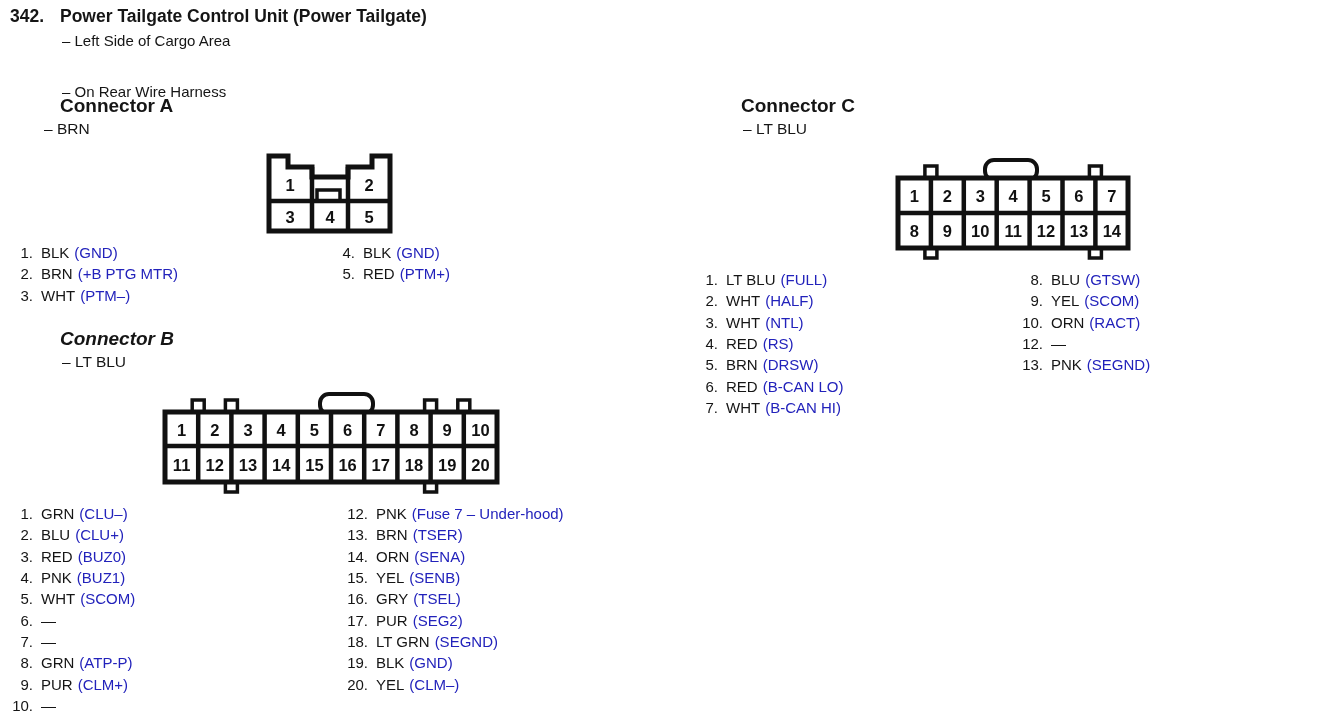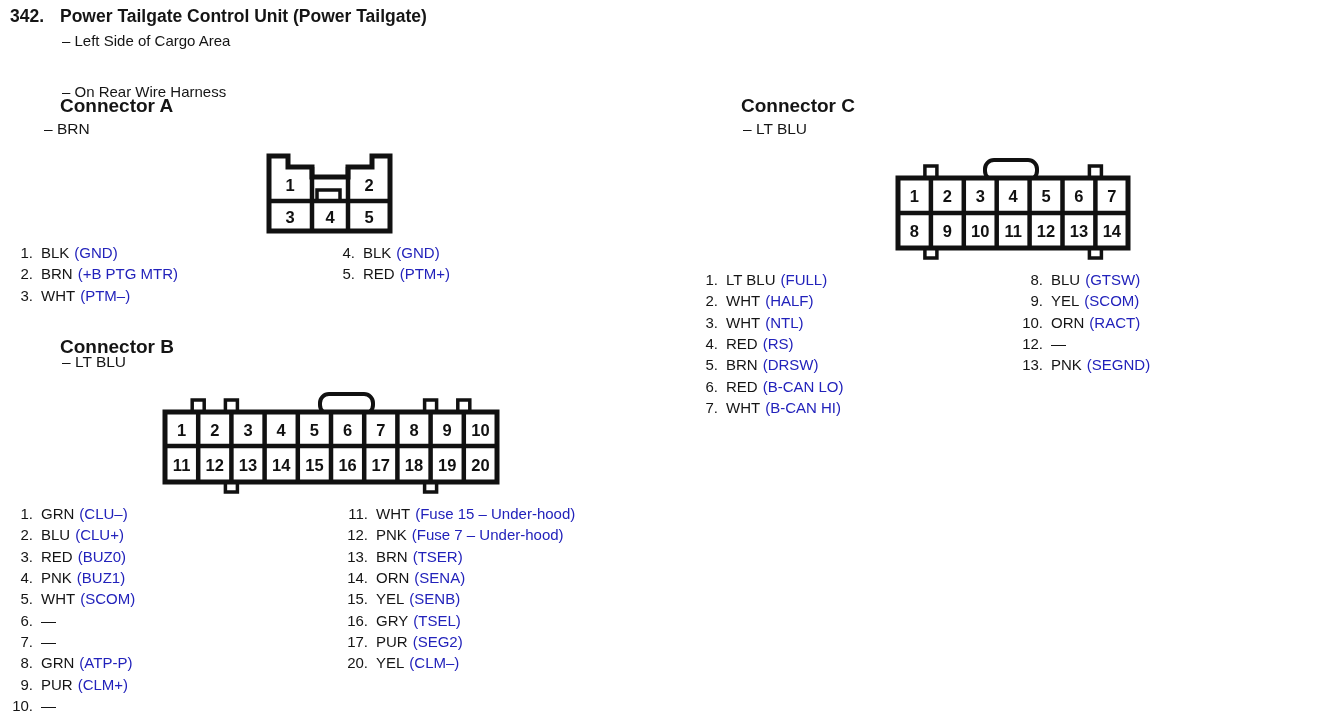--- a/index.html
+++ b/index.html
@@ -54,21 +54,21 @@
 
       <div class="pin-row"><span class="pin-num">3.</span><span class="wire">WHT</span><span class="signal">(PTM–)</span></div>
     </div>
   <div class="pin-list" style="left:330px;top:242px;--numw:25px;">
 
       <div class="pin-row"><span class="pin-num">4.</span><span class="wire">BLK</span><span class="signal">(GND)</span></div>
 
       <div class="pin-row"><span class="pin-num">5.</span><span class="wire">RED</span><span class="signal">(PTM+)</span></div>
     </div>
 
-  <div class="abs conn-heading" style="left:60px;top:336px;">Connector B</div>
+  <div class="abs conn-heading" style="left:60px;top:328px;font-style:italic;">Connector B</div>
   <div class="abs conn-note" style="left:62px;top:353px;">– LT BLU</div>
 
   <svg class="abs" style="left:158px;top:386px;" width="346" height="112" viewBox="0 0 346 112">
     <rect x="162" y="8" width="53" height="20" rx="9" fill="#fff" stroke="#111" stroke-width="4"></rect>
     <g fill="#fff" stroke="#111" stroke-width="3.5">
       <rect x="34.2" y="14" width="12" height="13"></rect>
       <rect x="67.4" y="14" width="12" height="13"></rect>
       <rect x="266.6" y="14" width="12" height="13"></rect>
       <rect x="299.8" y="14" width="12" height="13"></rect>
       <rect x="67.4" y="94" width="12" height="12"></rect>
@@ -115,35 +115,36 @@
       <div class="pin-row"><span class="pin-num">7.</span><span class="wire">—</span><span class="signal"></span></div>
 
       <div class="pin-row"><span class="pin-num">8.</span><span class="wire">GRN</span><span class="signal">(ATP-P)</span></div>
 
       <div class="pin-row"><span class="pin-num">9.</span><span class="wire">PUR</span><span class="signal">(CLM+)</span></div>
 
       <div class="pin-row"><span class="pin-num">10.</span><span class="wire">—</span><span class="signal"></span></div>
     </div>
   <div class="pin-list" style="left:338px;top:503px;--numw:30px;">
 
-      <div class="pin-row"><span class="pin-num">11.</span><span class="wire">WHT</span><span class="signal">(Fuse 15 – Under-hood)</span></div>
 
       <div class="pin-row"><span class="pin-num">12.</span><span class="wire">PNK</span><span class="signal">(Fuse 7 – Under-hood)</span></div>
 
       <div class="pin-row"><span class="pin-num">13.</span><span class="wire">BRN</span><span class="signal">(TSER)</span></div>
 
       <div class="pin-row"><span class="pin-num">14.</span><span class="wire">ORN</span><span class="signal">(SENA)</span></div>
 
       <div class="pin-row"><span class="pin-num">15.</span><span class="wire">YEL</span><span class="signal">(SENB)</span></div>
 
       <div class="pin-row"><span class="pin-num">16.</span><span class="wire">GRY</span><span class="signal">(TSEL)</span></div>
 
       <div class="pin-row"><span class="pin-num">17.</span><span class="wire">PUR</span><span class="signal">(SEG2)</span></div>
 
-
+      <div class="pin-row"><span class="pin-num">18.</span><span class="wire">LT GRN</span><span class="signal">(SEGND)</span></div>
+
+      <div class="pin-row"><span class="pin-num">19.</span><span class="wire">BLK</span><span class="signal">(GND)</span></div>
 
       <div class="pin-row"><span class="pin-num">20.</span><span class="wire">YEL</span><span class="signal">(CLM–)</span></div>
     </div>
 
   <div class="abs conn-heading" style="left:741px;top:95px;">Connector C</div>
   <div class="abs conn-note" style="left:743px;top:120px;">– LT BLU</div>
 
   <svg class="abs" style="left:891px;top:153px;" width="248" height="112" viewBox="0 0 248 112">
     <rect x="94" y="7" width="52" height="20" rx="9" fill="#fff" stroke="#111" stroke-width="4"></rect>
     <g fill="#fff" stroke="#111" stroke-width="3.5">

